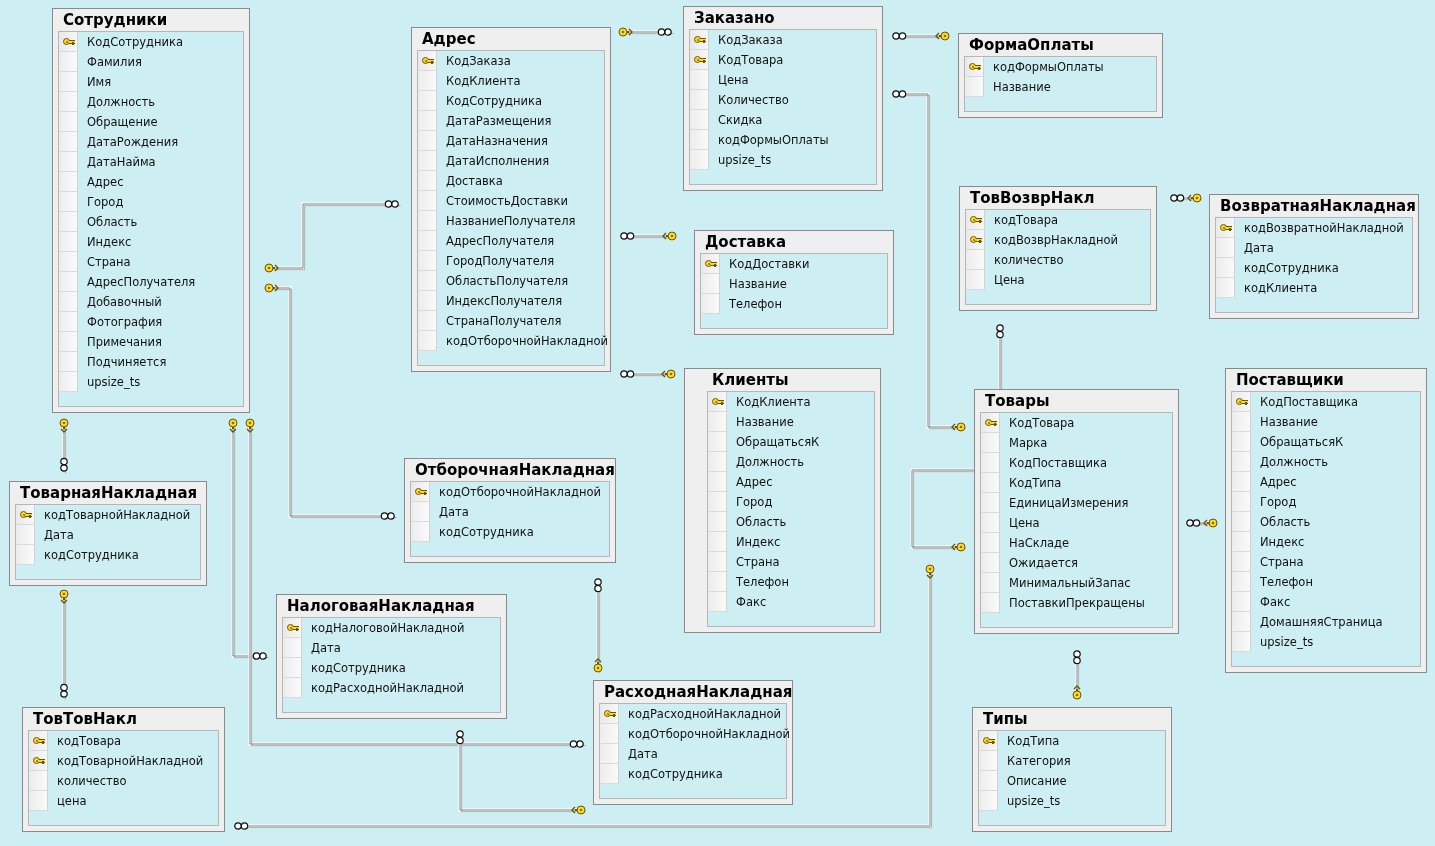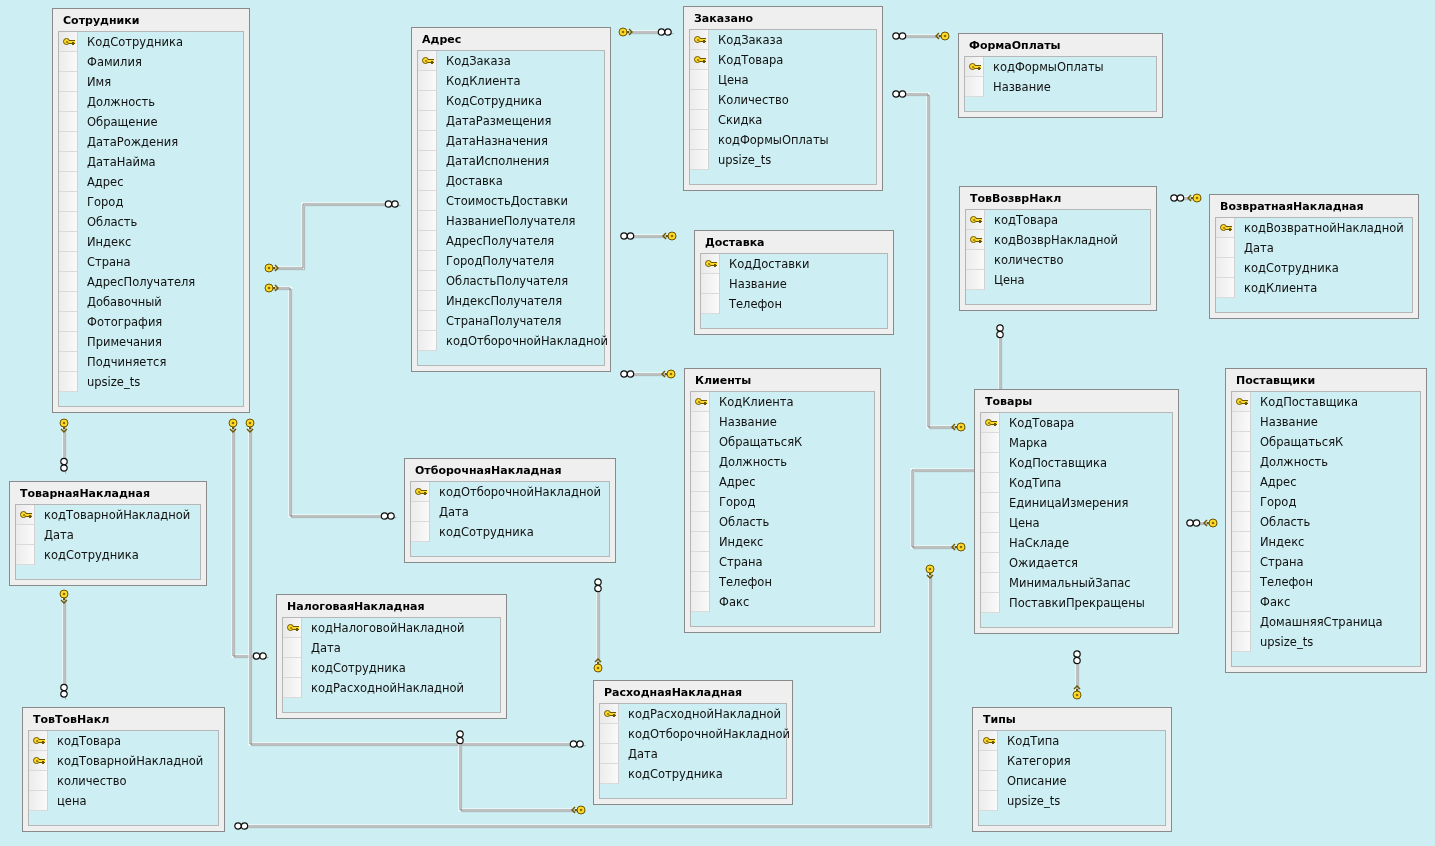--- a/index.html
+++ b/index.html
@@ -15,21 +15,21 @@
 
   .table-box{
     position:absolute;
     background:#f0efef;
     border:1px solid #8a8a8a;
     box-sizing:border-box;
     box-shadow:0 0 0 0 rgba(0,0,0,0);
     z-index:5;
   }
   .tbl-title{
-    font-size:11px;
+    font-size:15px;
     font-weight:bold;
     color:#000;
     padding:3px 0 2px 10px;
     letter-spacing:0px;
     white-space:nowrap;
     line-height:17px;
   }
   .tbl-body{
     border:1px solid #b6b6b6;
     background:#cdeef2;
@@ -660,21 +660,21 @@
           <div class="gutter blank"></div>
           <div class="fld-name">Название</div>
         </div>
         <div class="fld">
           <div class="gutter blank"></div>
           <div class="fld-name">Телефон</div>
         </div>
         <div class="pad"></div>
       </div>
     </div>
-    <div class="table-box" style="left: 684px; top: 368px; width: 197px;">
+    <div class="table-box" style="left: 684px; top: 368px; width: 197px; padding-left: 17px;">
       <div class="tbl-title">Клиенты</div>
       <div class="tbl-body">
         <div class="fld">
           <div class="gutter">
             <span class="keyico">
               <span class="ring"></span>
               <span class="shaft"></span>
               <span class="tooth"></span>
             </span>
           </div>

